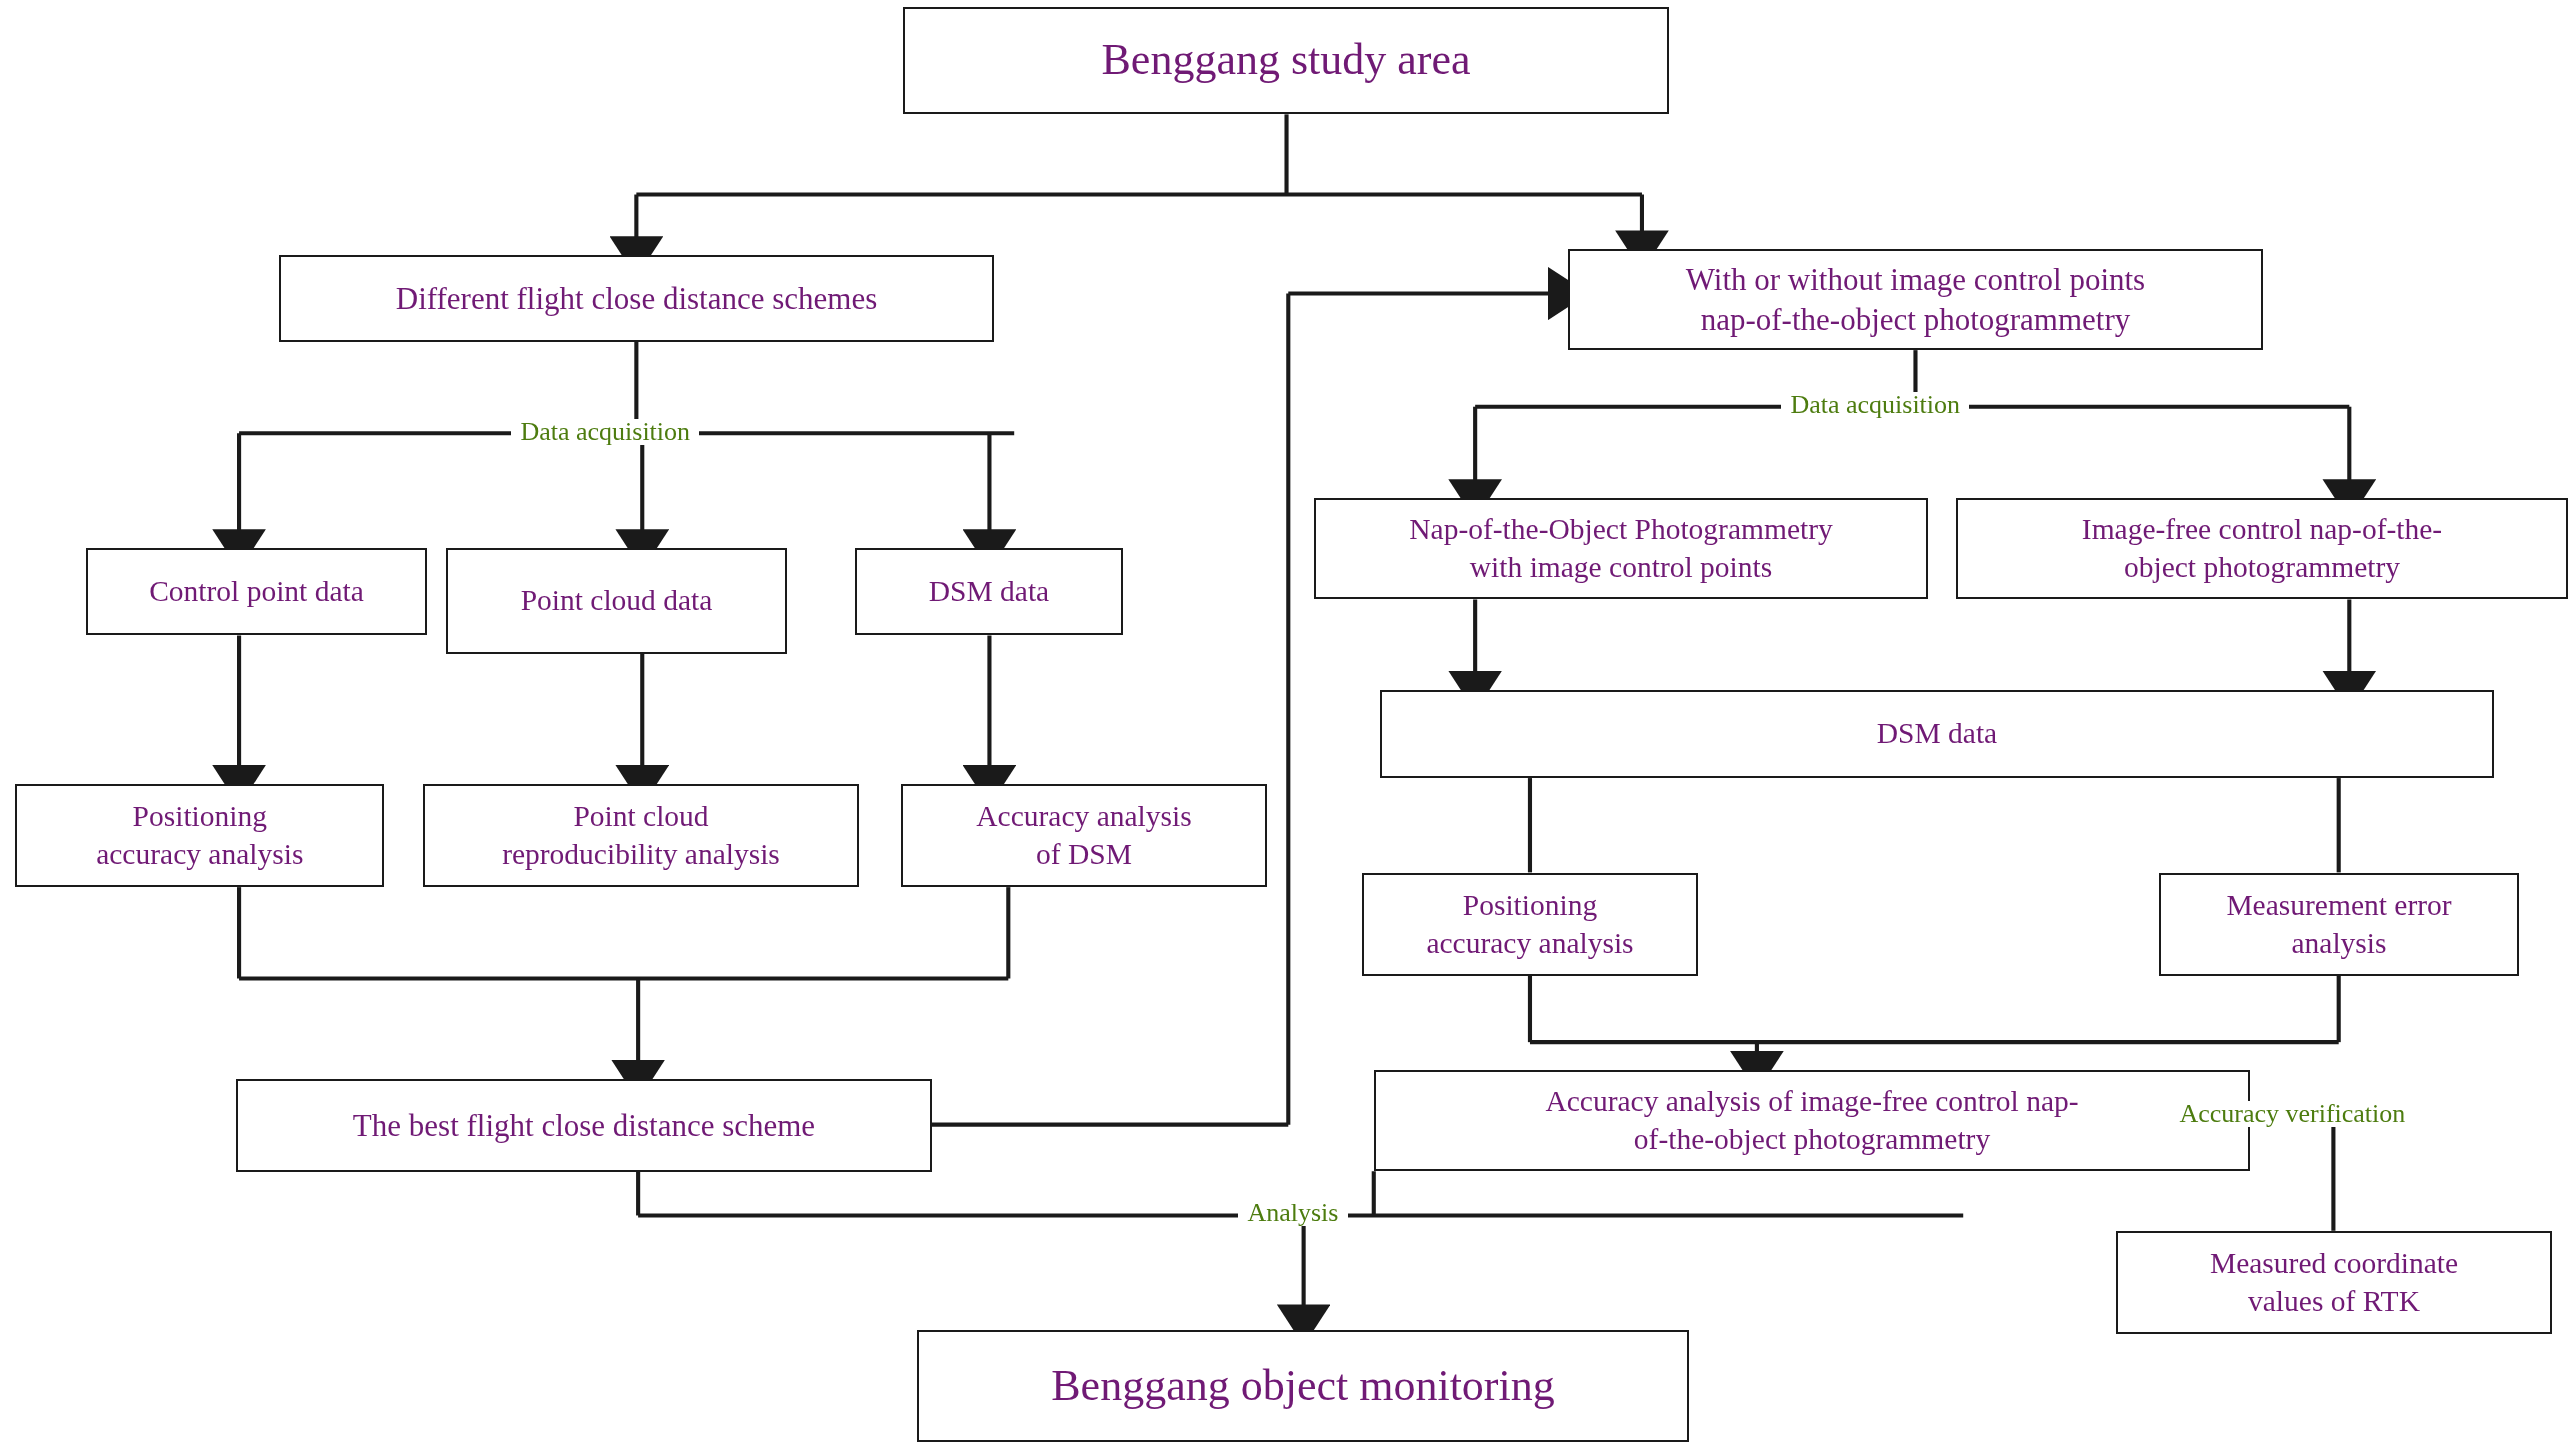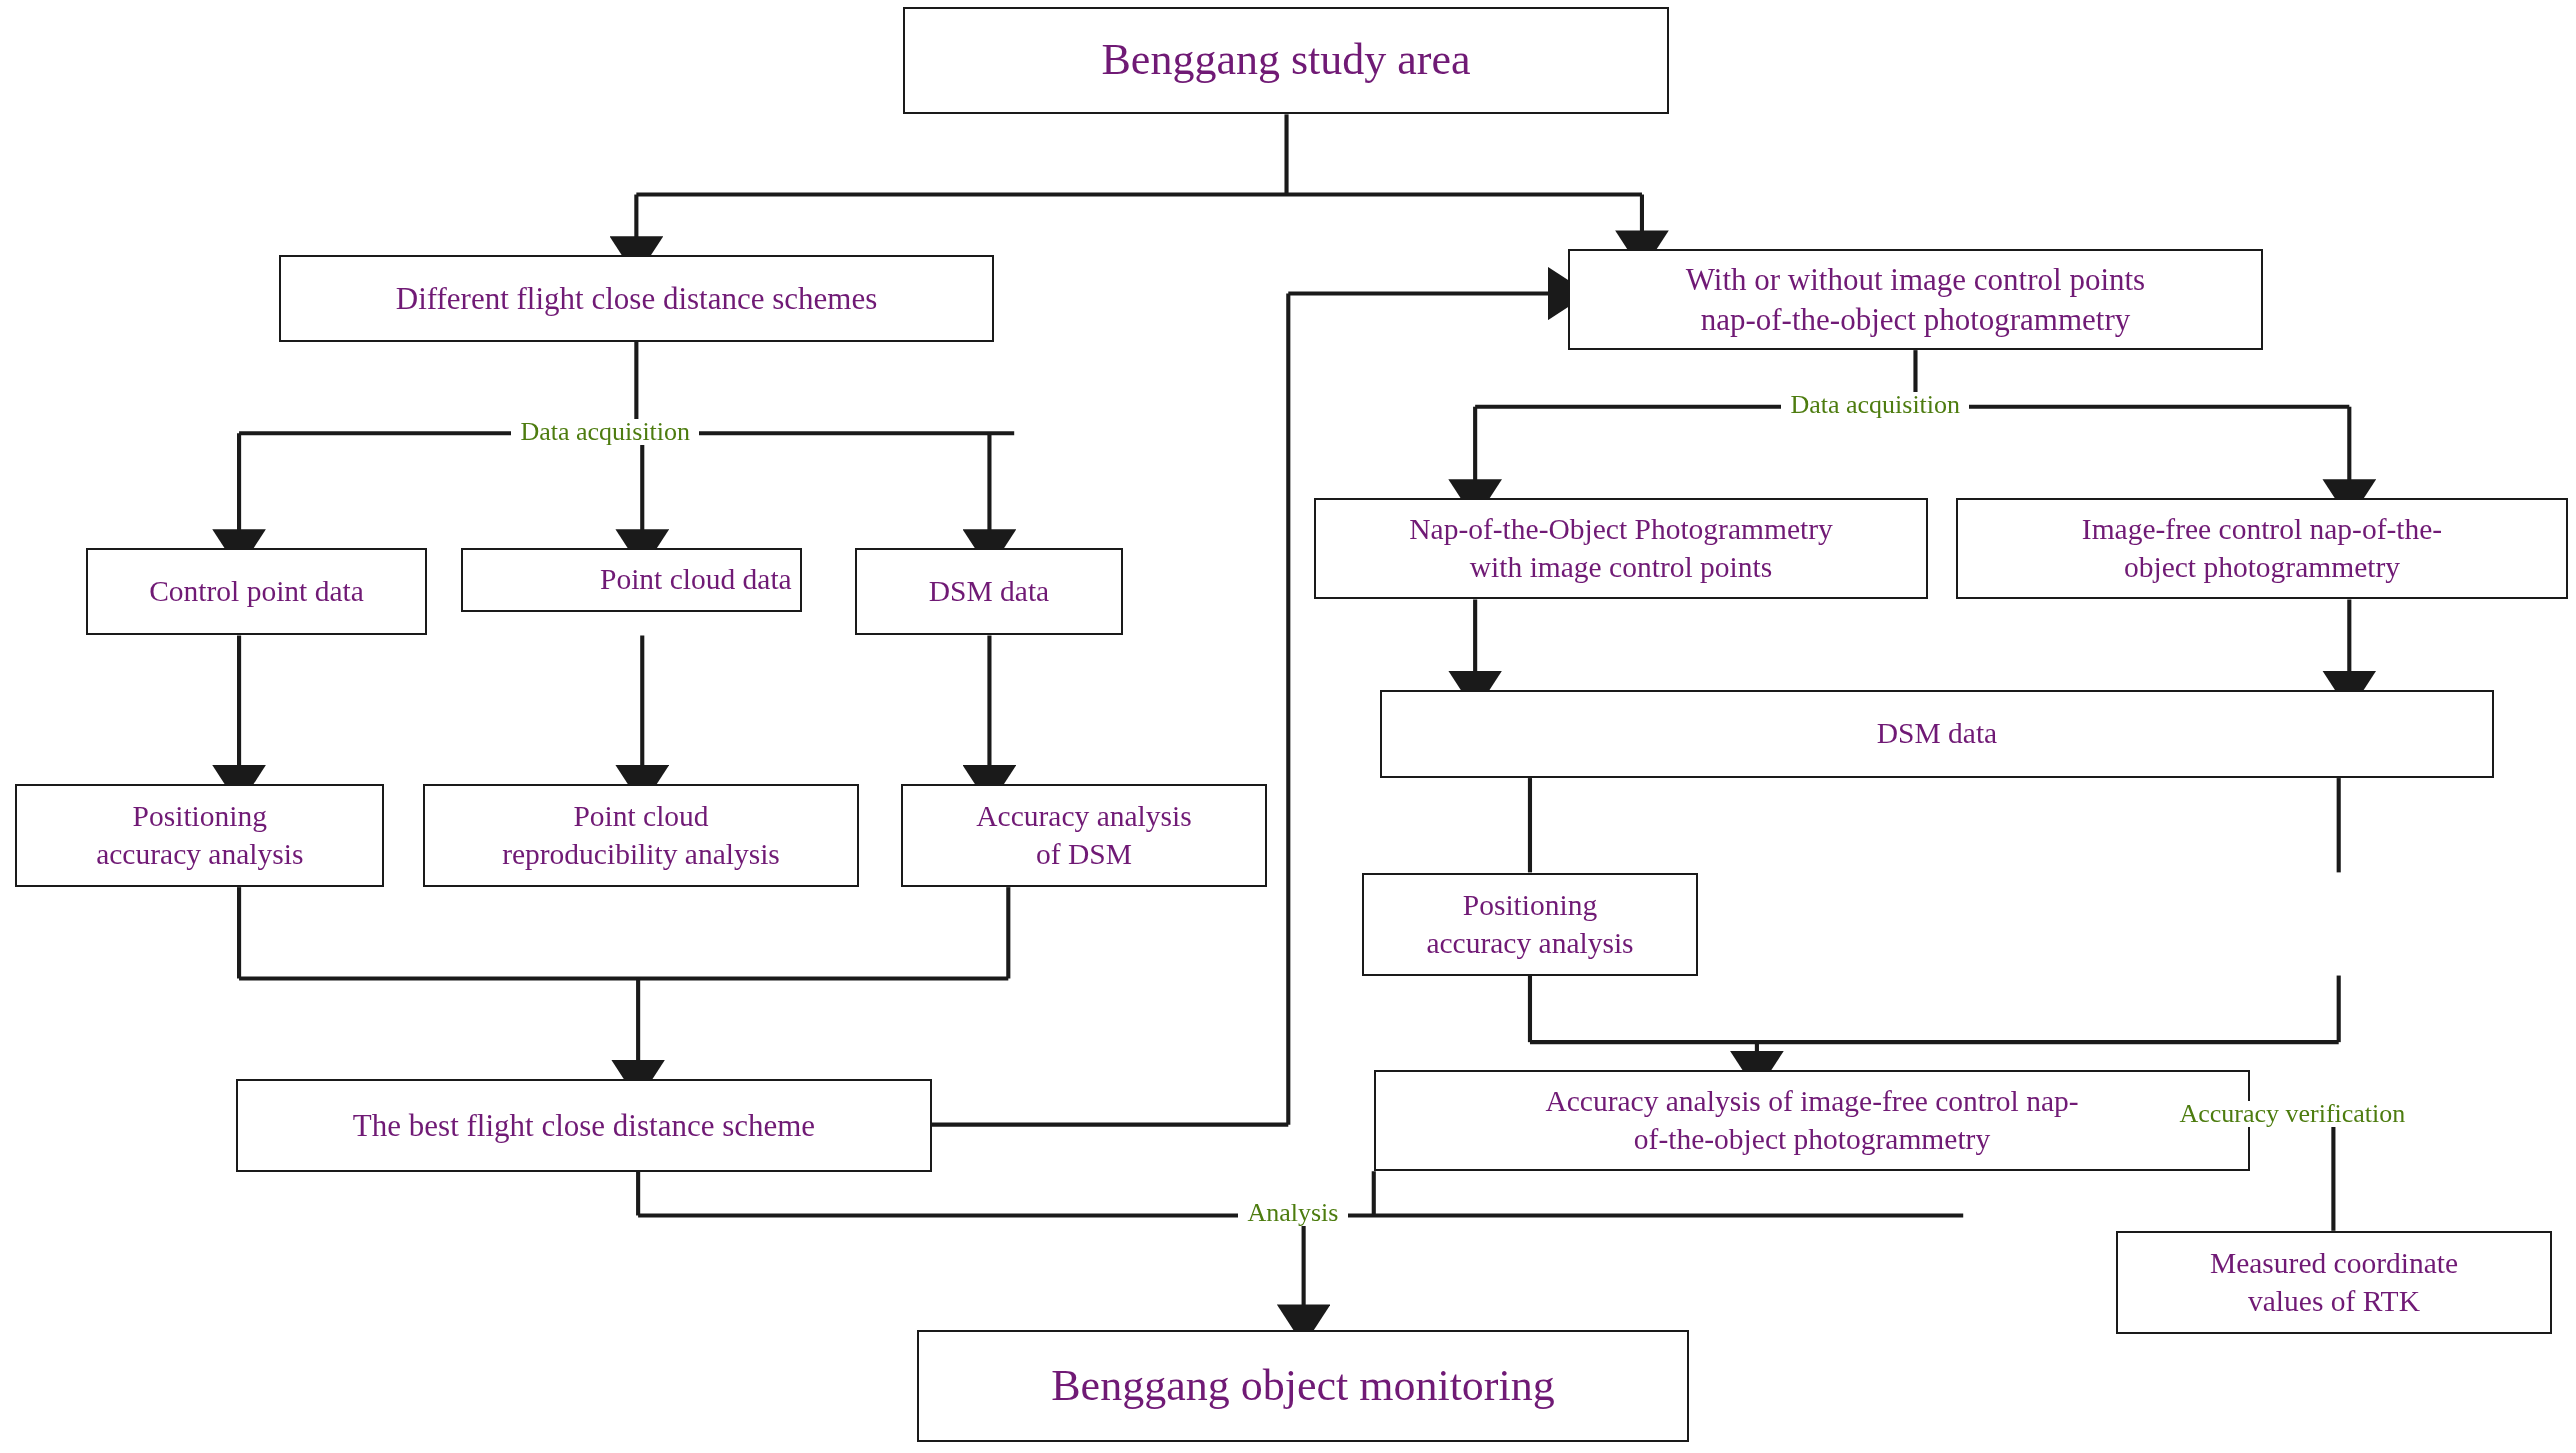--- a/index.html
+++ b/index.html
@@ -112,21 +112,21 @@
 
   <div class="node t-big" style="left:1568px;top:249px;width:695px;height:101px;">
     <span style="white-space:pre-line;">With or without image control points
 nap-of-the-object photogrammetry</span>
   </div>
 
   <div class="node t-med" style="left:86px;top:548px;width:341px;height:87px;">
     <span>Control point data</span>
   </div>
 
-  <div class="node t-med" style="left:461px;top:548px;width:341px;height:64px;justify-content:flex-end;">
+  <div class="node t-med" style="left:446px;top:548px;width:341px;height:106px;">
     <span>Point cloud data</span>
   </div>
 
   <div class="node t-med" style="left:855px;top:548px;width:268px;height:87px;">
     <span>DSM data</span>
   </div>
 
   <div class="node t-med" style="left:1314px;top:498px;width:614px;height:101px;">
     <span style="white-space:pre-line;">Nap-of-the-Object Photogrammetry
 with image control points</span>
@@ -154,20 +154,24 @@
   <div class="node t-med" style="left:901px;top:784px;width:366px;height:103px;">
     <span style="white-space:pre-line;">Accuracy analysis
 of DSM</span>
   </div>
 
   <div class="node t-med" style="left:1362px;top:873px;width:336px;height:103px;">
     <span style="white-space:pre-line;">Positioning
 accuracy analysis</span>
   </div>
 
+  <div class="node t-med" style="left:2159px;top:873px;width:360px;height:103px;">
+    <span style="white-space:pre-line;">Measurement error
+analysis</span>
+  </div>
 
   <div class="node t-big" style="left:236px;top:1079px;width:696px;height:93px;">
     <span>The best flight close distance scheme</span>
   </div>
 
   <div class="node t-med" style="left:1374px;top:1070px;width:876px;height:101px;">
     <span style="white-space:pre-line;">Accuracy analysis of image-free control nap-
 of-the-object photogrammetry</span>
   </div>
 

